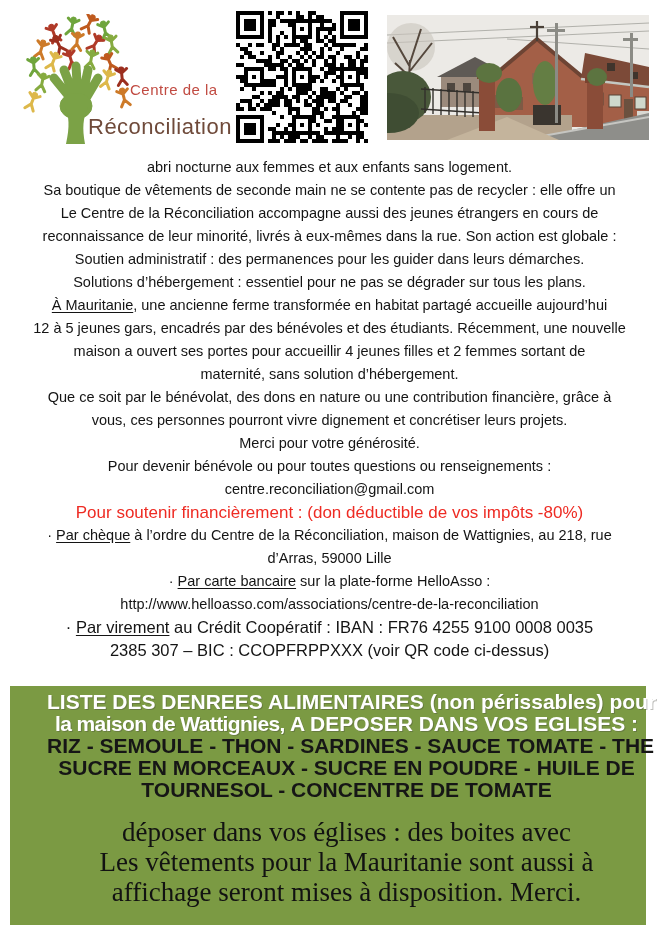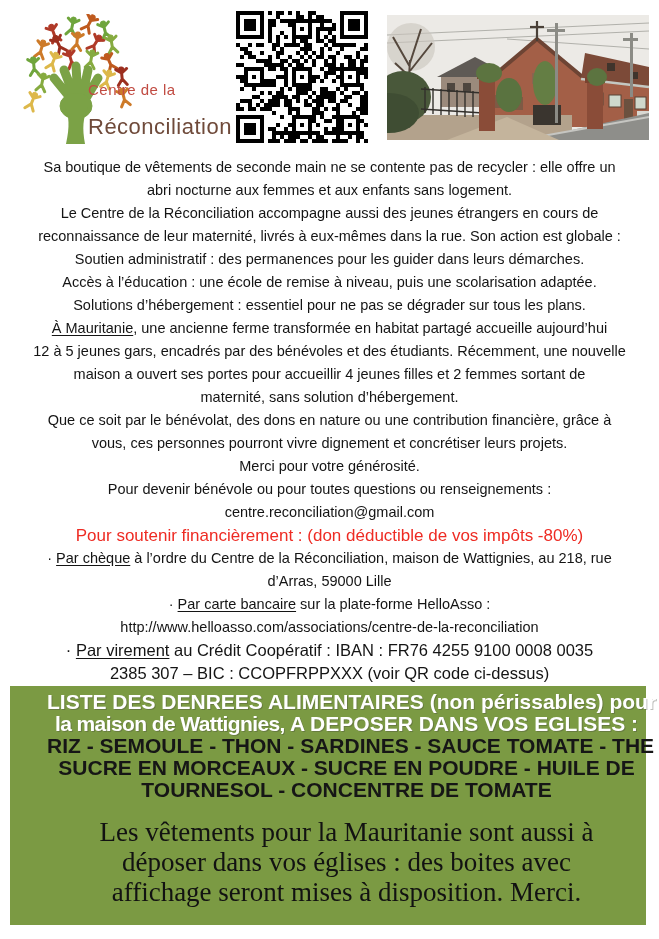--- a/index.html
+++ b/index.html
@@ -4,21 +4,21 @@
 <style>
   html,body{margin:0;padding:0;background:#ffffff;}
   .page{position:relative;width:659px;height:939px;background:#fff;overflow:hidden;
         font-family:"Liberation Sans",sans-serif;}
 
   
   .header{position:absolute;top:0;left:0;width:659px;height:150px;}
   .logo{position:absolute;left:12px;top:14px;width:215px;height:132px;}
   .logo svg{position:absolute;left:0;top:0;}
   .logo-text{position:absolute;left:76px;top:68px;line-height:1;}
-  .lt1{font-size:15px;color:#c14b42;letter-spacing:.5px;}
+  .lt1{font-size:15px;color:#c14b42;letter-spacing:.5px;margin-left:42px;}
   .lt2{font-size:22px;color:#6f4a3a;margin-top:19px;letter-spacing:.5px;}
 
   .qr{position:absolute;left:233px;top:8px;width:138px;height:138px;background:#fff;
       display:flex;align-items:center;justify-content:center;}
   .photo{position:absolute;left:387px;top:15px;width:262px;height:125px;overflow:hidden;}
 
   
   .body-text{position:absolute;top:150px;left:0;width:659px;text-align:center;
              color:#141414;font-size:14.5px;line-height:23px;padding-top:6px;}
   .body-text .line{white-space:nowrap;}
@@ -727,26 +727,25 @@
 
         <rect x="168" y="8" width="3" height="100" fill="#8b8b85"></rect>
         <rect x="160" y="14" width="18" height="3" fill="#8b8b85"></rect>
         <rect x="243" y="18" width="3" height="64" fill="#8b8b85"></rect>
         <rect x="236" y="23" width="15" height="3" fill="#8b8b85"></rect>
       </svg>
     </div>
   </header>
 
   <main class="body-text">
+      <div class="line"><span>abri nocturne aux femmes et aux enfants sans logement.</span></div>
       <div class="line"><span>Sa boutique de vêtements de seconde main ne se contente pas de recycler : elle offre un</span></div>
-      <div class="line"><span>abri nocturne aux femmes et aux enfants sans logement.</span></div>
       <div class="line"><span>Le Centre de la Réconciliation accompagne aussi des jeunes étrangers en cours de</span></div>
-      <div class="line"><span>reconnaissance de leur maternité, livrés à eux-mêmes dans la rue. Son action est globale :</span></div>
+      <div class="line"><span>reconnaissance de leur minorité, livrés à eux-mêmes dans la rue. Son action est globale :</span></div>
       <div class="line"><span>Soutien administratif : des permanences pour les guider dans leurs démarches.</span></div>
-      <div class="line"><span>Accès à l’éducation : une école de remise à niveau, puis une scolarisation adaptée.</span></div>
       <div class="line"><span>Solutions d’hébergement : essentiel pour ne pas se dégrader sur tous les plans.</span></div>
       <div class="line"><span class="u">À Mauritanie</span><span>, une ancienne ferme transformée en habitat partagé accueille aujourd’hui</span></div>
       <div class="line"><span>12 à 5 jeunes gars, encadrés par des bénévoles et des étudiants. Récemment, une nouvelle</span></div>
       <div class="line"><span>maison a ouvert ses portes pour accueillir 4 jeunes filles et 2 femmes sortant de</span></div>
       <div class="line"><span>maternité, sans solution d’hébergement.</span></div>
       <div class="line"><span>Que ce soit par le bénévolat, des dons en nature ou une contribution financière, grâce à</span></div>
       <div class="line"><span>vous, ces personnes pourront vivre dignement et concrétiser leurs projets.</span></div>
       <div class="line"><span>Merci pour votre générosité.</span></div>
       <div class="line"><span>Pour devenir bénévole ou pour toutes questions ou renseignements :</span></div>
       <div class="line"><span>centre.reconciliation@gmail.com</span></div>
@@ -763,19 +762,19 @@
     <div class="banner-heading">
         <div class="line"><span>LISTE DES DENREES ALIMENTAIRES (non périssables) pour</span></div>
         <div class="line"><span class="alt">la maison de Wattignies,</span><span> A DEPOSER DANS VOS EGLISES :</span></div>
       </div>
     <div class="banner-list">
         <div class="line">RIZ - SEMOULE - THON - SARDINES - SAUCE TOMATE - THE</div>
         <div class="line">SUCRE EN MORCEAUX - SUCRE EN POUDRE - HUILE DE</div>
         <div class="line">TOURNESOL - CONCENTRE DE TOMATE</div>
       </div>
     <div class="banner-note">
+        <div class="line">déposer dans vos églises : des boites avec</div>
         <div class="line">Les vêtements pour la Mauritanie sont aussi à</div>
-        <div class="line">déposer dans vos églises : des boites avec</div>
         <div class="line">affichage seront mises à disposition. Merci.</div>
       </div>
   </section>
 
 </div>
 
 </body></html>

